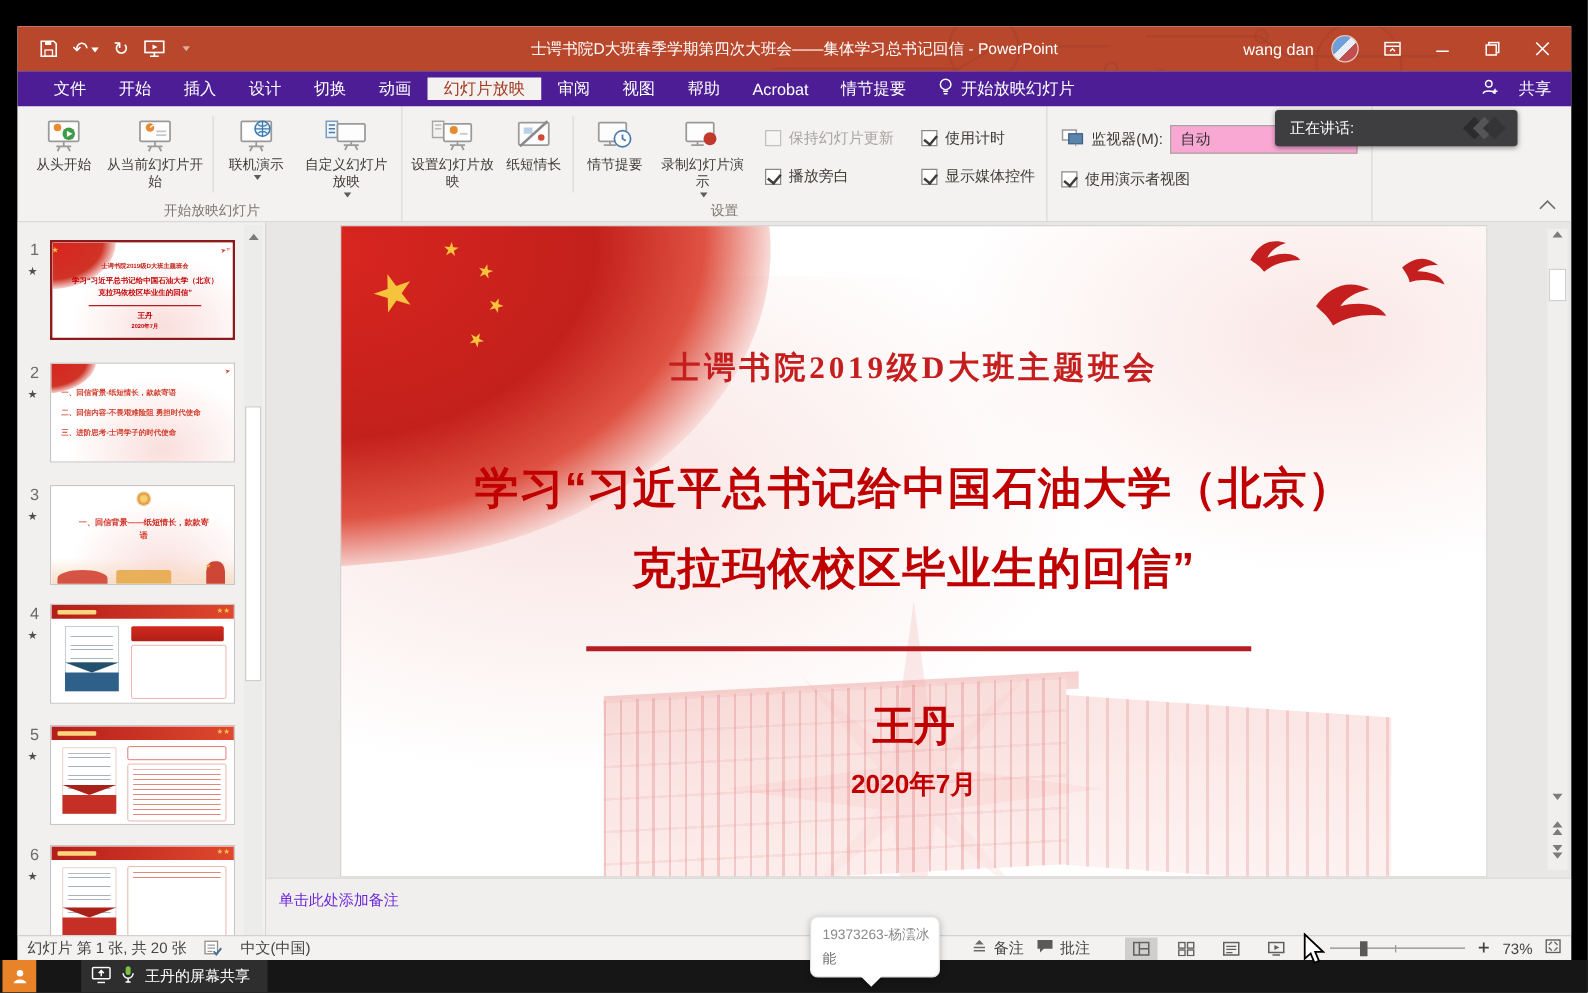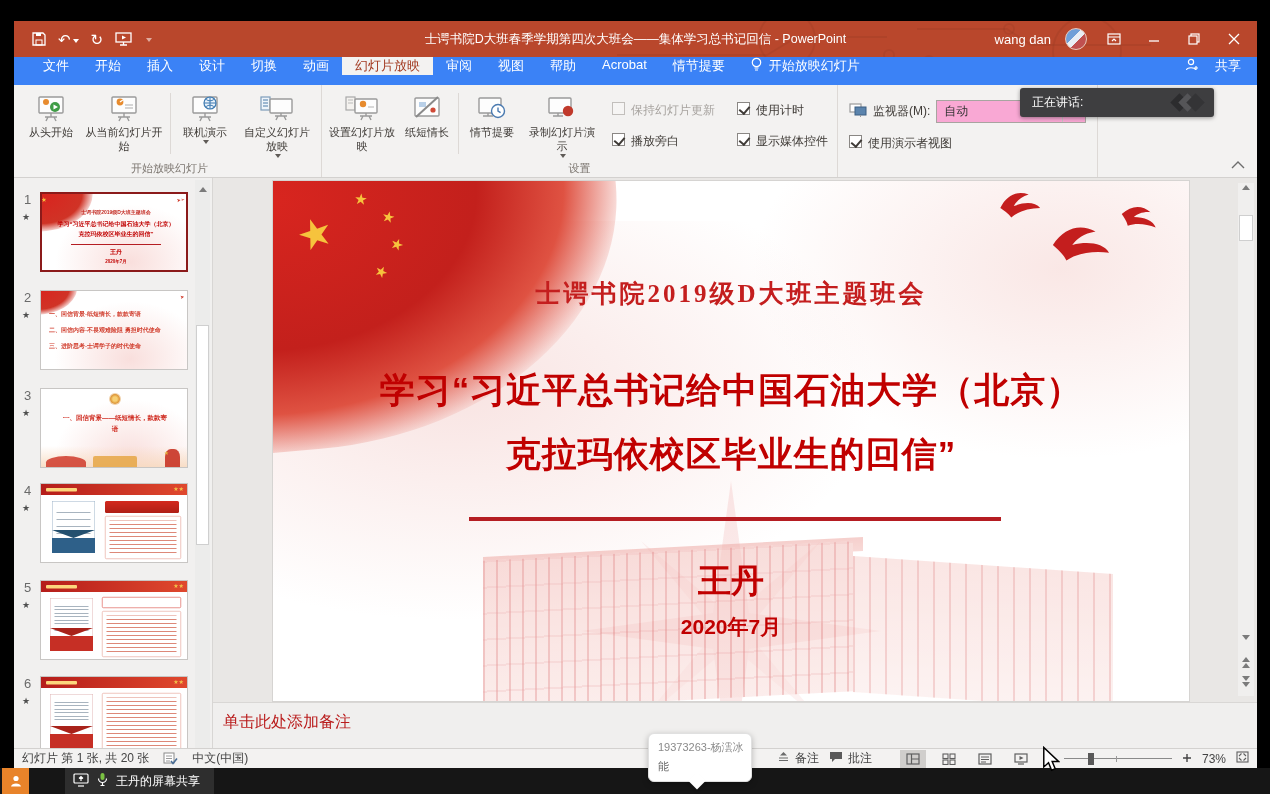--- a/index.html
+++ b/index.html
@@ -19,21 +19,21 @@
   .qat .g { font-size:15px; color:#fff; line-height:1; }
   .qat svg { display:block; }
   .tb-title { position:absolute; left:0; right:0; text-align:center; font-size:12.5px; color:#fff; z-index:1; }
   .tb-right { margin-left:auto; display:flex; align-items:center; gap:14px; padding-right:10px; z-index:2; }
   .tb-user { font-size:13px; }
   .avatar { width:22px; height:22px; border-radius:50%;
     background:linear-gradient(135deg,#6f9fd8 0 40%,#e8eef5 40% 60%,#c05050 60%); border:1px solid #e8c9bd; }
   .tbbtn { width:26px; height:22px; display:flex; align-items:center; justify-content:center; }
 
   
-  .tabrow { position:relative; height:28px; background:#3b82f6; display:flex; align-items:flex-start;
+  .tabrow { position:relative; height:28px; background:#4c1d95; display:flex; align-items:center;
     padding-left:16px; color:#fff; font-size:13px; z-index:1;}
   .tab { display:flex; align-items:center; padding:0 13px; cursor:default; }
   .tab.active { background:#f3f2f1; color:#a33b22; }
   .tab-extra { display:flex; align-items:center; gap:6px; padding:0 12px; }
   .tabrow .spacer { flex:1; }
   .share { display:flex; align-items:center; gap:16px; padding:0 16px; font-size:13px; }
 
   
   .ribbon { position:relative; height:93px; background:#f3f2f1; border-bottom:1px solid #d3d1cf;
     display:flex; align-items:stretch; padding-left:4px; }
@@ -41,21 +41,21 @@
   .rgroup-body { flex:1; display:flex; align-items:flex-start; padding-top:5px; }
   .rgroup-label { text-align:center; font-size:11px; color:#7c7670; padding:1px 0 3px; }
   .rbtn { display:flex; flex-direction:column; align-items:center; text-align:center;
     padding:2px 4px; font-size:11px; color:#3f3b37; line-height:1.25; }
   .rbtn .ric { height:34px; display:flex; align-items:flex-end; justify-content:center; }
   .rdiv { width:1px; background:#ddd9d6; align-self:stretch; margin:3px 3px 6px; }
   .caret { width:0; height:0; border-left:3.5px solid transparent; border-right:3.5px solid transparent;
     border-top:4px solid #5f5b57; display:inline-block; margin-left:2px; vertical-align:middle; }
   .cbgrid { display:grid; grid-template-columns:auto auto; column-gap:22px; row-gap:14px;
     margin:12px 6px 0 10px; }
-  .cbrow { display:flex; gap:6px; font-size:12px; color:#3f3b37; white-space:nowrap; }
+  .cbrow { display:flex; align-items:center; gap:6px; font-size:12px; color:#3f3b37; white-space:nowrap; }
   .cbrow.disabled { color:#a8a4a0; }
   .cb { width:13px; height:13px; background:#fff; border:1px solid #8a8784; position:relative; flex:0 0 auto; }
   .cbrow.disabled .cb { border-color:#c2bfbc; background:#f6f5f4; }
   .cb.checked::after { content:""; position:absolute; left:2.5px; top:1px; width:5px; height:8px;
     border:solid #3f3b37; border-width:0 2px 2px 0; transform:rotate(40deg); }
   .mongroup { display:flex; flex-direction:column; gap:12px; margin-top:10px; padding:0 8px; }
   .monrow { display:flex; align-items:center; gap:6px; font-size:12px; color:#3f3b37; }
   .combo { display:flex; align-items:stretch; width:150px; height:23px; background:#f9a8d4;
     border:1px solid #a8a4a0; }
   .combo-val { flex:1; display:flex; align-items:center; padding-left:7px; font-size:12px; color:#333; }
@@ -165,21 +165,21 @@
     color:#c41e1e; letter-spacing:3px; font-family:"Liberation Serif", serif; }
   .title1 { position:absolute; top:186px; left:0; right:0; text-align:center; font-size:35px; font-weight:bold;
     color:#c00000; letter-spacing:1px; }
   .title2 { position:absolute; top:250px; left:0; right:0; text-align:center; font-size:35px; font-weight:bold;
     color:#c00000; letter-spacing:1px; }
   .rule { position:absolute; top:336px; left:196px; width:532px; height:4px; background:#b51d22; }
   .author { position:absolute; top:378px; left:0; right:0; text-align:center; font-size:33px; font-weight:bold; color:#c00000; }
   .sdate { position:absolute; top:432px; left:0; right:0; text-align:center; font-size:21px; font-weight:bold; color:#c00000; }
 
   .notes { position:absolute; left:0; right:0; bottom:0; height:46px; background:#f0efee;
-    border-top:1px solid #d9d7d5; font-size:16px; color:#b91c1c; padding:9px 0 0 10px; }
+    border-top:1px solid #d9d7d5; font-size:12px; color:#6d28d9; padding:9px 0 0 10px; }
 
   .vscroll { position:absolute; right:3px; top:5px; width:16px; height:513px; background:#f0efee; }
   .vscroll .up { position:absolute; top:2px; left:0; right:0; display:flex; justify-content:center; }
   .vscroll .vthumb { position:absolute; left:1px; right:1px; top:32px; height:26px; background:#fff; border:1px solid #cfcfcf; }
   .vscroll .down { position:absolute; top:452px; left:0; right:0; display:flex; justify-content:center; }
   .vnav { position:absolute; top:474px; left:0; right:0; display:flex; flex-direction:column; align-items:center; gap:8px; }
   .dbl { display:flex; flex-direction:column; gap:1px; align-items:center; }
 
   
   .statusbar { position:relative; height:20px; background:#f3f2f1; border-top:1px solid #d3d1cf;

